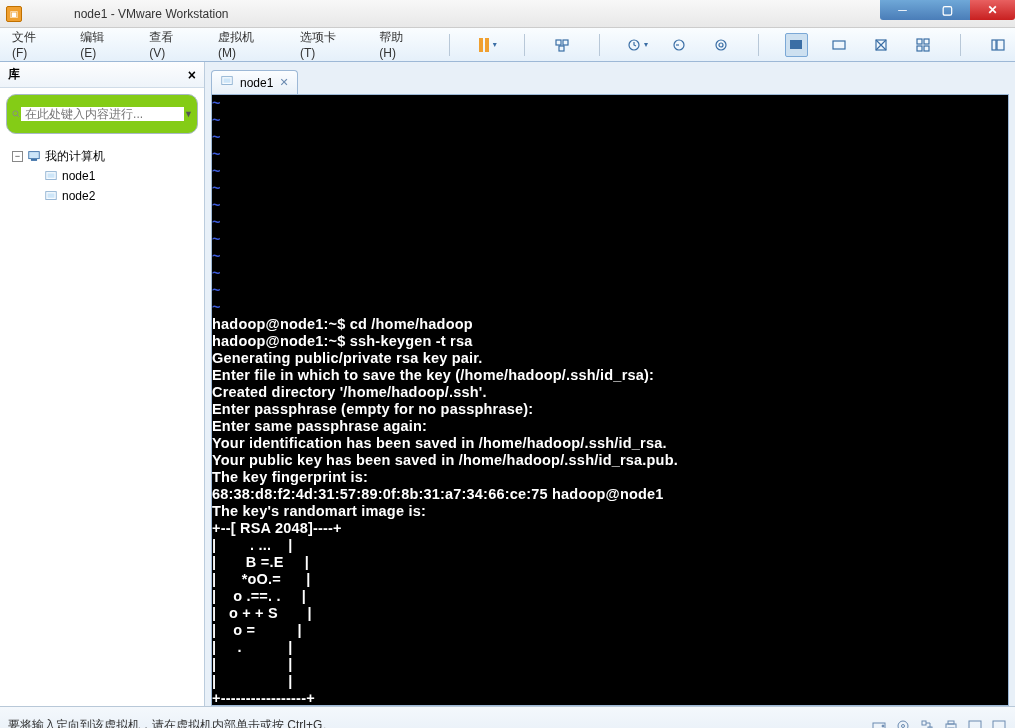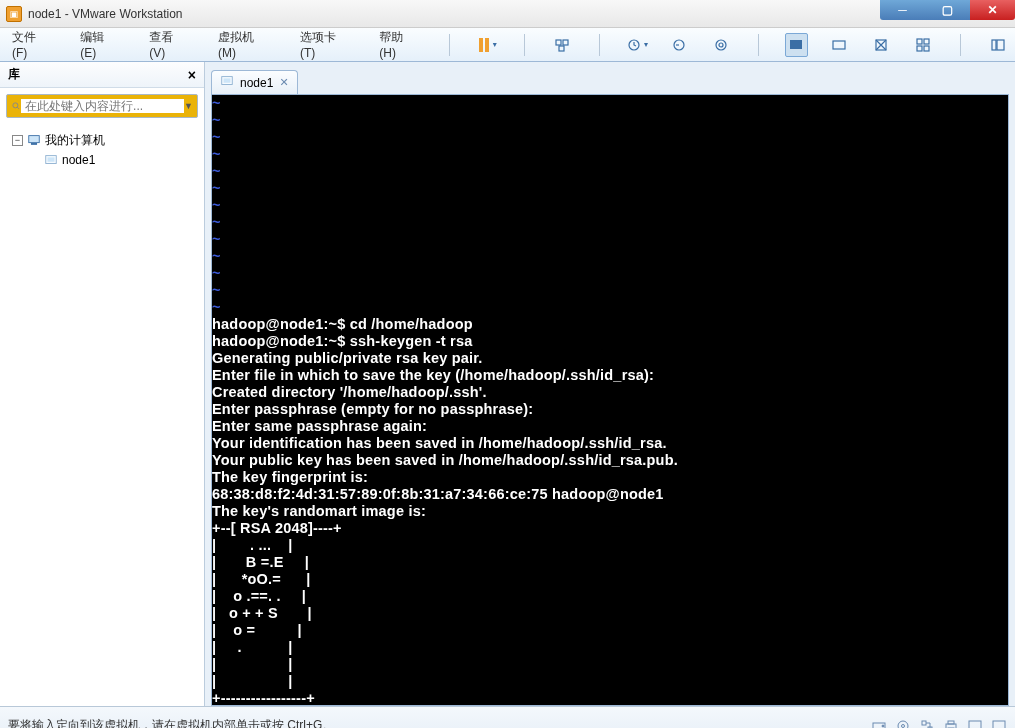--- a/index.html
+++ b/index.html
@@ -1,21 +1,21 @@
 <!DOCTYPE html>
 <html><head>
 <meta charset="utf-8">
 <style>
 * { margin: 0; padding: 0; box-sizing: border-box; font-family: "Microsoft YaHei", Tahoma, sans-serif; }
 body { width: 1015px; height: 728px; background: #fff; overflow: hidden; position: relative; }
 
 
 .titlebar { height: 28px; background: linear-gradient(#f8f8f8,#e8e8e8); display: flex; align-items: center; padding-left: 6px; border-bottom: 1px solid #ccc; position: relative; }
 .titlebar .app-icon { width: 16px; height: 16px; background: #f0a030; border: 1px solid #c07000; border-radius: 2px; margin-right: 6px; display: inline-flex; align-items: center; justify-content: center; font-size: 9px; color: #fff; }
-.titlebar .title { font-size: 12px; color: #333; }
+.titlebar .title { font-size: 12px; color: #333; margin-left: 46px; }
 .winbtns { position: absolute; right: 0; top: 0; display: flex; }
 .winbtn { width: 45px; height: 20px; display: flex; align-items: center; justify-content: center; color: #fff; font-size: 12px; font-weight: bold; }
 .winbtn.min { background: linear-gradient(#6fa8d8,#4a7db8); border-radius: 0 0 0 3px; }
 .winbtn.max { background: linear-gradient(#6fa8d8,#4a7db8); }
 .winbtn.close { background: linear-gradient(#e86060,#c82020); border-radius: 0 0 3px 0; }
 
 
 .menubar { height: 34px; background: linear-gradient(#fafdff,#e5f0fa); border-bottom: 1px solid #9db8d6; display: flex; align-items: center; padding: 0 6px; gap: 20px; }
 .menuitem { font-size: 12px; color: #333; padding: 4px 6px; cursor: default; }
 .tbsep { width: 1px; height: 22px; background: #b8c8d8; margin: 0 6px; }
@@ -27,21 +27,21 @@
 .pause-btn span { width: 4px; height: 14px; background: #f0a030; }
 
 
 .body { display: flex; height: calc(728px - 28px - 34px - 22px); }
 
 
 .sidebar { width: 205px; background: #fff; border-right: 1px solid #bcd; display: flex; flex-direction: column; }
 .lib-hdr { height: 26px; display: flex; align-items: center; justify-content: space-between; padding: 0 8px; font-size: 12px; font-weight: bold; background: linear-gradient(#fdfdfe,#eef4fa); border-bottom: 1px solid #d0dce8; }
 .lib-hdr .x { cursor: pointer; font-size: 14px; }
 .search-wrap { padding: 6px; }
-.search { display: flex; align-items: center; border: 1px solid #a8b8c8; border-radius: 2px; height: 24px; padding: 0 4px; background: #eab308; }
+.search { display: flex; align-items: center; border: 1px solid #a8b8c8; border-radius: 10px; height: 40px; padding: 0 4px; background: #84cc16; }
 .search svg { width: 14px; height: 14px; color: #888; }
 .search input { border: none; outline: none; flex: 1; font-size: 12px; padding: 0 4px; }
 .search .drop { font-size: 9px; color: #555; cursor: pointer; }
 
 .tree { padding: 6px 4px; font-size: 12px; }
 .tree-row { display: flex; align-items: center; height: 20px; padding-left: 4px; gap: 4px; cursor: default; }
 .tree-row.l1 { padding-left: 8px; }
 .tree-row.l2 { padding-left: 40px; }
 .tree-twist { width: 11px; height: 11px; border: 1px solid #888; display: flex; align-items: center; justify-content: center; font-size: 9px; line-height: 1; color: #333; background: #fff; }
 .tree-twist.empty { border: none; }
@@ -180,20 +180,29 @@
         <span>我的计算机</span>
       </div>
       <div class="tree-row l2">
         <span class="tree-ico vm">
             <svg viewBox="0 0 16 16">
               <rect x="2" y="3" width="12" height="9" fill="#f6fbff" stroke="#8aaed0"></rect>
               <rect x="4" y="5" width="8" height="5" fill="#cde5f8"></rect>
             </svg>
           </span>
         <span>node1</span>
+      </div>
+      <div class="tree-row l2">
+        <span class="tree-ico vm">
+            <svg viewBox="0 0 16 16">
+              <rect x="2" y="3" width="12" height="9" fill="#f6fbff" stroke="#8aaed0"></rect>
+              <rect x="4" y="5" width="8" height="5" fill="#cde5f8"></rect>
+            </svg>
+          </span>
+        <span>node2</span>
       </div>
     </div>
   </div>
 
   <div class="main">
     <div class="tabstrip">
       <div class="tab">
         <span class="tab-ico"><svg viewBox="0 0 16 16">
               <rect x="2" y="3" width="12" height="9" fill="#f6fbff" stroke="#8aaed0"></rect>
               <rect x="4" y="5" width="8" height="5" fill="#cde5f8"></rect>

